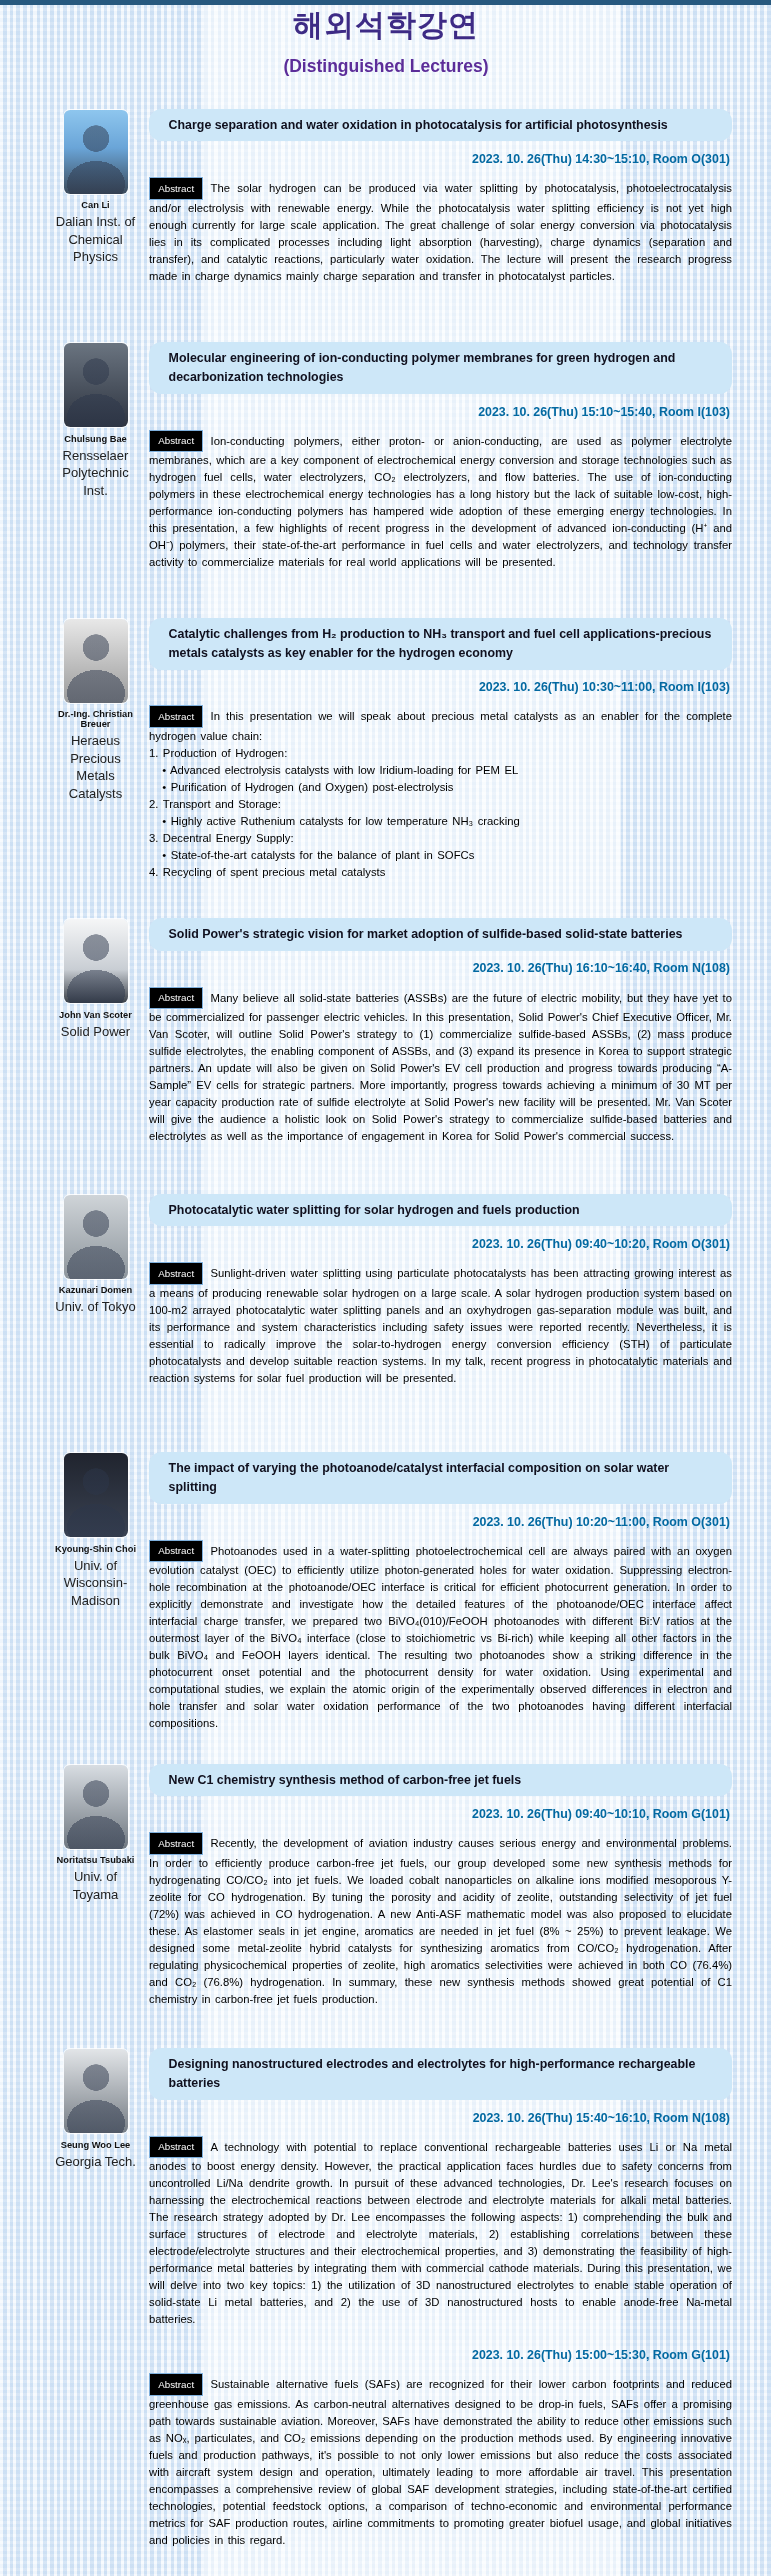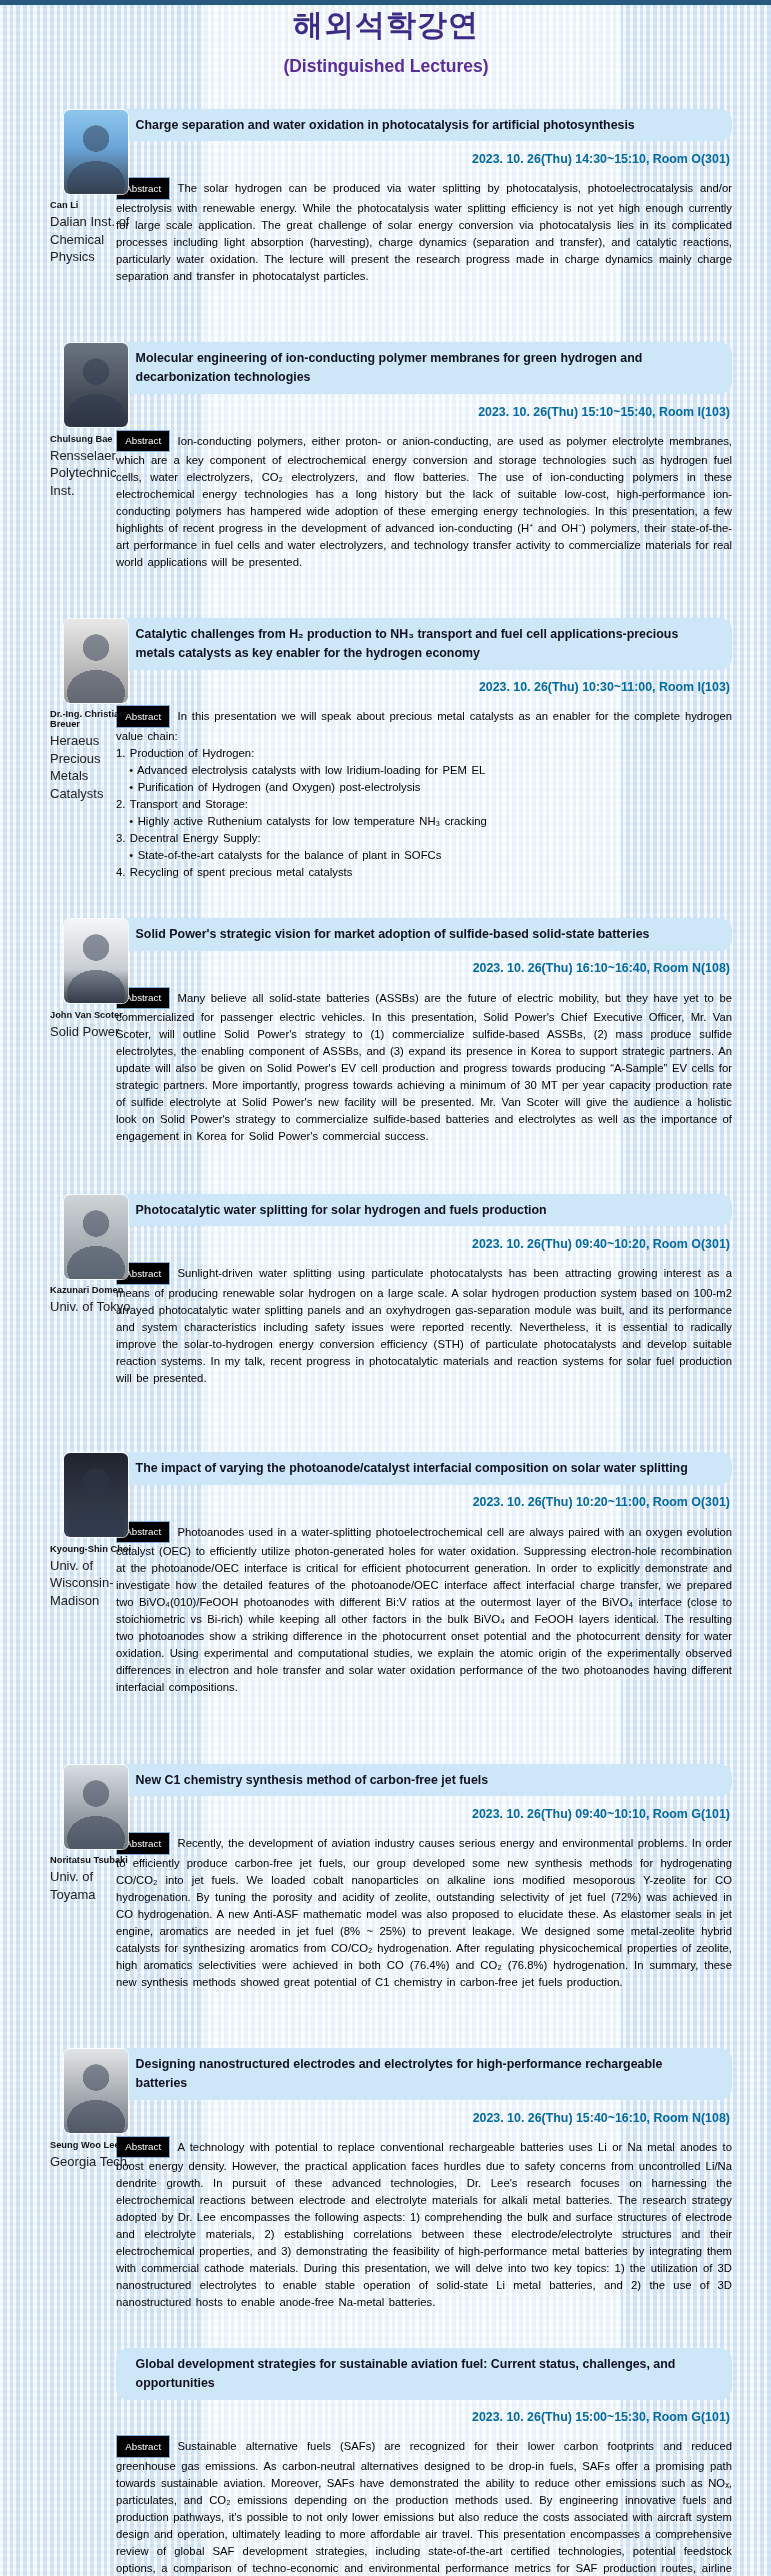--- a/index.html
+++ b/index.html
@@ -32,35 +32,35 @@
   .lecture-card:nth-of-type(4)  { min-height:258px; }
   .lecture-card:nth-of-type(5)  { min-height:241px; }
   .lecture-card:nth-of-type(6)  { min-height:294px; }
   .lecture-card:nth-of-type(7)  { min-height:267px; }
   .lecture-card:nth-of-type(8)  { min-height:282px; }
   .lecture-card:nth-of-type(9)  { min-height:303px; }
   .lecture-card:nth-of-type(10) { min-height:309px; }
   .lecture-card:nth-of-type(11) { min-height:287px; }
   .lecture-card:nth-of-type(12) { min-height:155px; }
 
-  .speaker { position:absolute; left:0; top:1px; width:91px; }
+  .speaker { position:absolute; left:0; top:1px; width:91px; text-align:center; }
   .photo {
     width:64px; height:84px; margin:0 auto; border-radius:6.2px;
     position:relative; overflow:hidden; box-shadow:0 0 0 1px rgba(255,255,255,.8);
   }
   .silhouette {
     position:absolute; inset:0;
     background:
       radial-gradient(circle 13.4px at 50% 34%, rgba(44,54,74,.50) 0 13px, transparent 13.4px),
       radial-gradient(ellipse 29px 23px at 50% 88%, rgba(44,54,74,.50) 0 100%, transparent 100%);
   }
   .speaker-name { margin-top:6.2px; font-size:9.3px; font-weight:bold; color:#111; }
   .speaker-affil { margin-top:3.1px; font-size:13px; line-height:1.35; color:#222; }
 
-  .content { margin-left:66px; }
+  .content { margin-left:99px; }
   .title-bar {
     background:#cde7f8; border-radius:12.4px; padding:6.7px 19.6px;
     min-height:28px; display:flex; align-items:center;
   }
   .title-bar .t { font-size:12.4px; font-weight:bold; color:#10101e; line-height:1.55; }
   .datetime { font-size:12.4px; font-weight:bold; text-align:right; margin:10.3px 2.1px 0 0; color:#0369a1; }
   .abstract { margin-top:11.3px; font-size:11.3px; line-height:17px; text-align:justify; word-spacing:1.3px; }
   .badge {
     display:inline-block; background:#000000; color:#fff; font-size:9.8px;
     padding:1.5px 8.2px 2.1px; margin-right:7.2px; border:0.5px solid #7fb0dd;
@@ -234,23 +234,20 @@
       </div>
       <div class="datetime">2023. 10. 26(Thu) 15:40~16:10, Room N(108)</div>
       <p class="abstract">
         <span class="badge">Abstract</span><span class="body-text">A technology with potential to replace conventional rechargeable batteries uses Li or Na metal anodes to boost energy density. However, the practical application faces hurdles due to safety concerns from uncontrolled Li/Na dendrite growth. In pursuit of these advanced technologies, Dr. Lee's research focuses on harnessing the electrochemical reactions between electrode and electrolyte materials for alkali metal batteries. The research strategy adopted by Dr. Lee encompasses the following aspects: 1) comprehending the bulk and surface structures of electrode and electrolyte materials, 2) establishing correlations between these electrode/electrolyte structures and their electrochemical properties, and 3) demonstrating the feasibility of high-performance metal batteries by integrating them with commercial cathode materials. During this presentation, we will delve into two key topics: 1) the utilization of 3D nanostructured electrolytes to enable stable operation of solid-state Li metal batteries, and 2) the use of 3D nanostructured hosts to enable anode-free Na-metal batteries.</span>
       </p>
     </div>
   </div>
 
   <div class="lecture-card">
     <div class="content">
-      <div class="title-bar">
-        <div class="t">Global development strategies for sustainable aviation fuel: Current status, challenges, and opportunities</div>
-      </div>
       <div class="datetime">2023. 10. 26(Thu) 15:00~15:30, Room G(101)</div>
       <p class="abstract">
         <span class="badge">Abstract</span><span class="body-text">Sustainable alternative fuels (SAFs) are recognized for their lower carbon footprints and reduced greenhouse gas emissions. As carbon-neutral alternatives designed to be drop-in fuels, SAFs offer a promising path towards sustainable aviation. Moreover, SAFs have demonstrated the ability to reduce other emissions such as NOₓ, particulates, and CO₂ emissions depending on the production methods used. By engineering innovative fuels and production pathways, it's possible to not only lower emissions but also reduce the costs associated with aircraft system design and operation, ultimately leading to more affordable air travel. This presentation encompasses a comprehensive review of global SAF development strategies, including state-of-the-art certified technologies, potential feedstock options, a comparison of techno-economic and environmental performance metrics for SAF production routes, airline commitments to promoting greater biofuel usage, and global initiatives and policies in this regard.</span>
       </p>
     </div>
   </div>
 
 </div>
 
 

